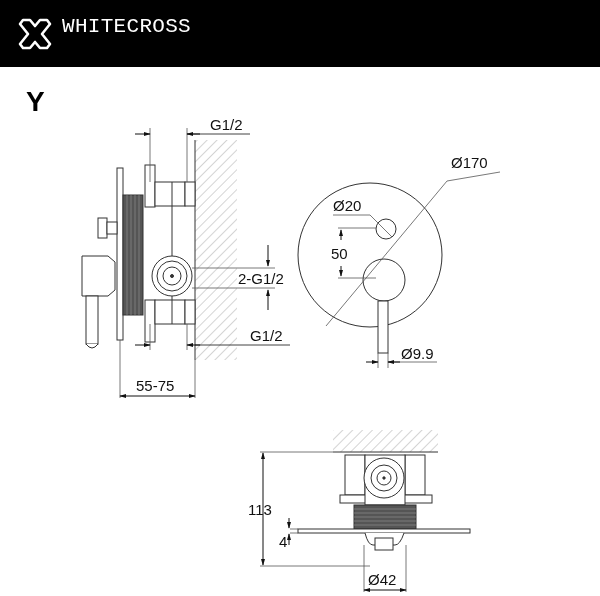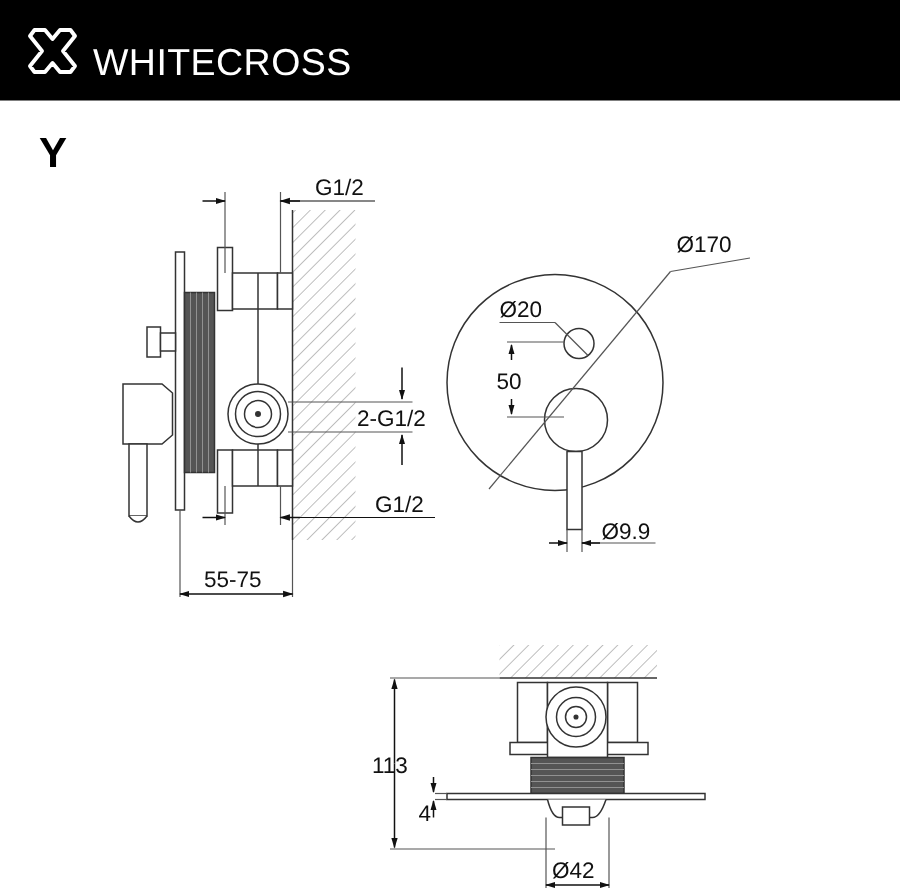--- a/index.html
+++ b/index.html
@@ -1,19 +1,19 @@
 <!DOCTYPE html>
 <html><head>
 <meta charset="utf-8">
 <style>
   html,body{margin:0;padding:0;background:#fff;}
   body{width:600px;height:596px;overflow:hidden;position:relative;font-family:"Liberation Sans",sans-serif;}
   .header{position:absolute;left:0;top:0;width:600px;height:67px;background:#000;display:flex;align-items:center;}
   .logo-icon{position:absolute;left:17px;top:18px;width:36px;height:32px;}
-  .brand{position:absolute;left:62px;top:28px;color:#fff;font-size:25px;letter-spacing:0.3px;font-family:Liberation Sans, sans-serif;}
+  .brand{position:absolute;left:62px;top:15px;color:#fff;font-size:21px;letter-spacing:0.3px;font-family:Liberation Mono, monospace;}
   .variant{position:absolute;left:26px;top:86px;font-size:28px;font-weight:bold;color:#000;}
   svg.drawing{position:absolute;left:0;top:0;}
   .dim{font-family:"Liberation Sans",sans-serif;font-size:15px;fill:#111;}
 </style>
 </head>
 <body>
 
 <div class="header">
   <svg class="logo-icon" viewBox="0 0 36 32">
     <path d="M6 2 L13 2 L18 8 L23 2 L30 2 L33 6 L25 16 L33 26 L30 30 L23 30 L18 24 L13 30 L6 30 L3 26 L11 16 L3 6 Z" fill="none" stroke="#fff" stroke-width="2.6" stroke-linejoin="round"></path>

